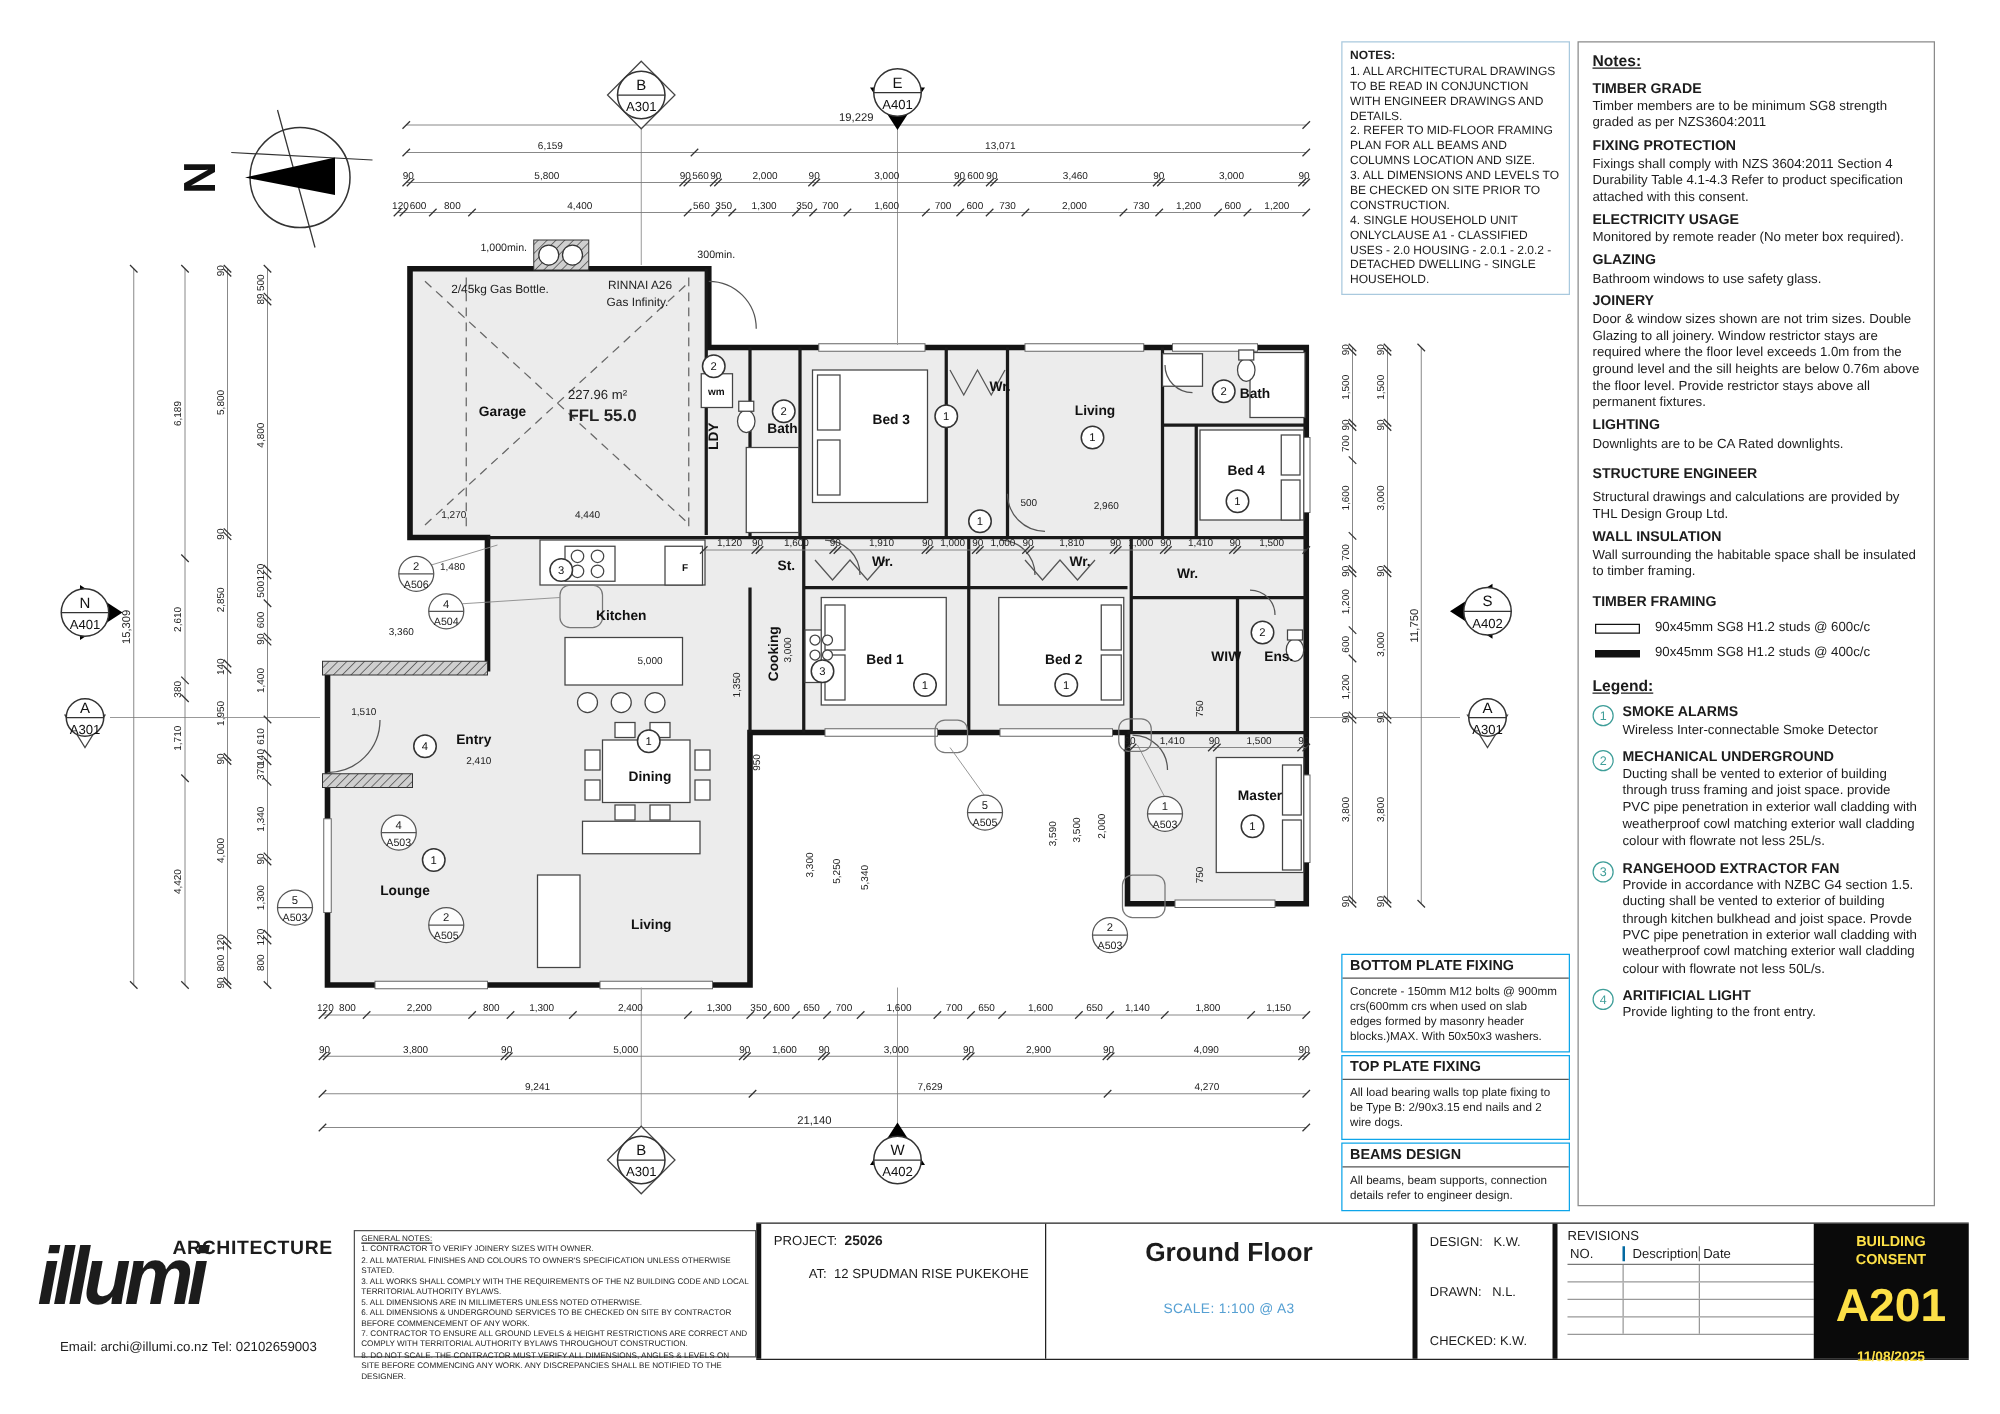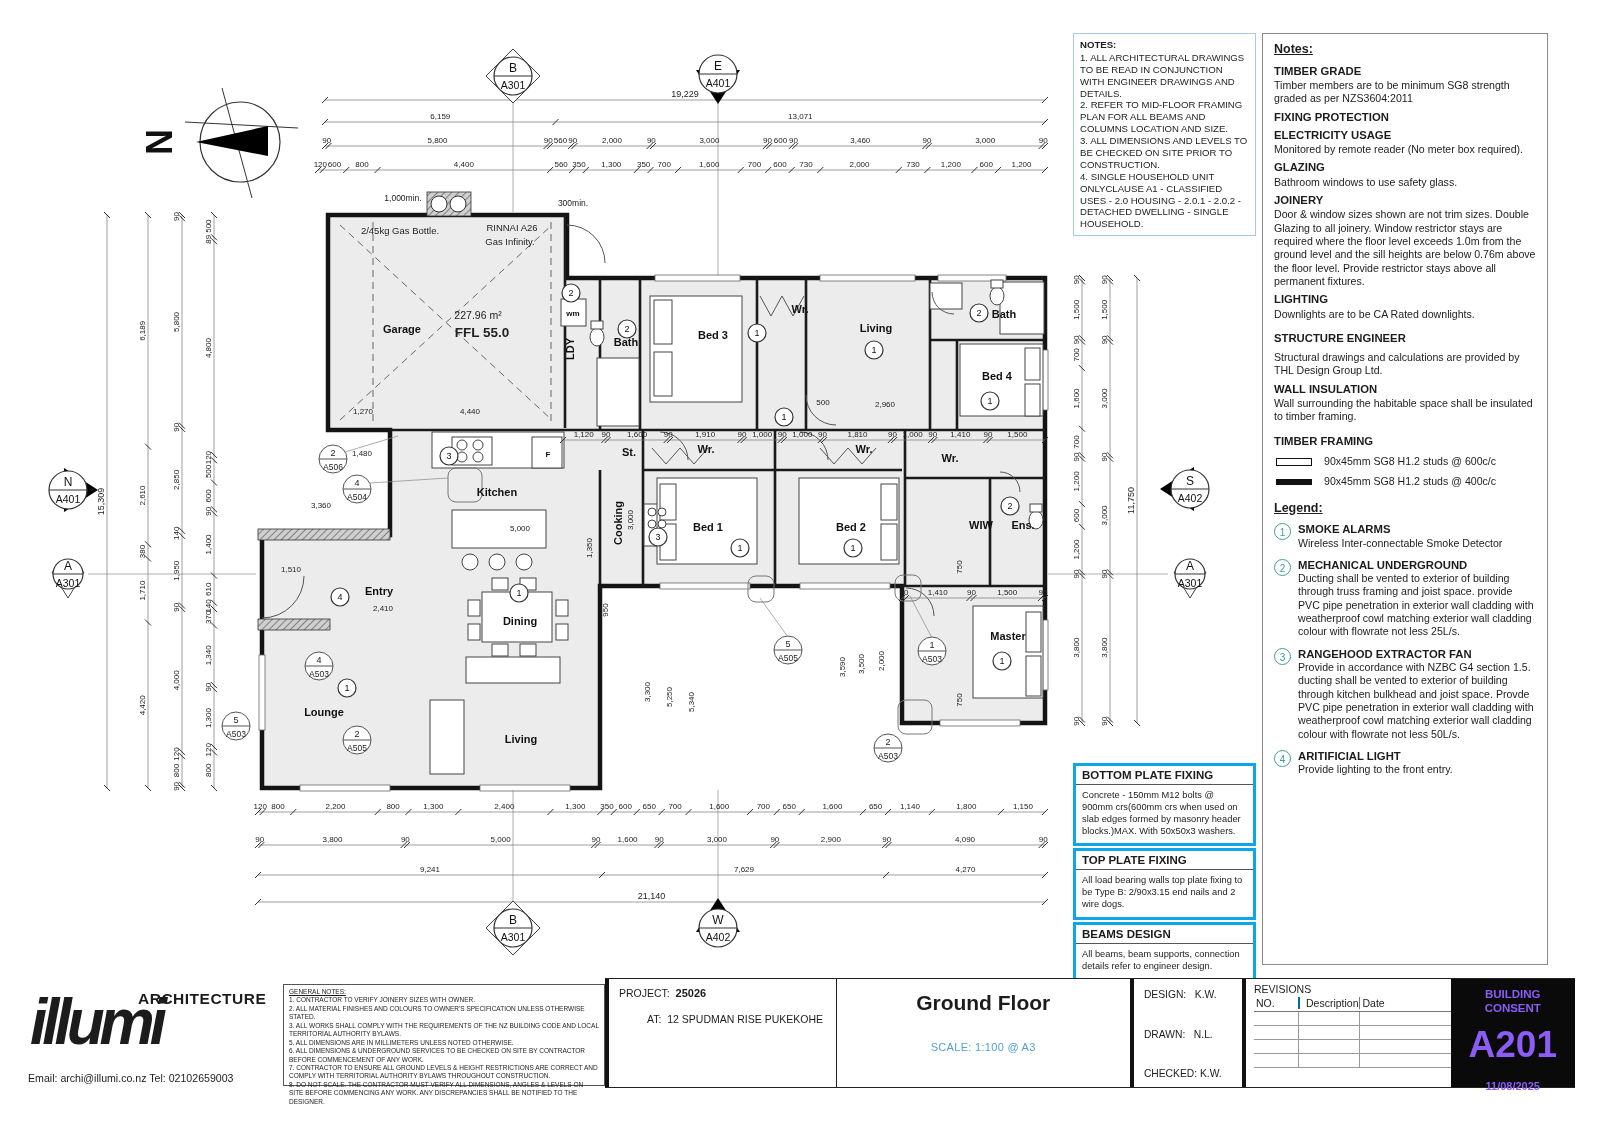--- a/index.html
+++ b/index.html
@@ -23,30 +23,30 @@
   .tf-sym{width:36px;height:7px;margin-right:12px;flex:0 0 36px;box-sizing:border-box;}
   .tf-sym.hollow{border:1.6px solid #111;height:8px;}
   .tf-sym.solid{background:#111;height:6px;}
   .lg-title{font-weight:bold;text-decoration:underline;font-size:12.5px;margin:12px 0 6px;}
   .lg-item{display:flex;margin-bottom:8px;}
   .lg-num{flex:0 0 17px;height:17px;border-radius:50%;border:1.4px solid #3f9e99;color:#3f9e99;
           font-size:10px;text-align:center;line-height:17px;margin:1px 7px 0 0;box-sizing:border-box;}
   .lg-h{font-weight:bold;font-size:11.3px;}
   
   #fixing-boxes{left:1073px;top:763px;width:183px;}
-  .fbox{border:3px solid #0ea5e9;background:#fff;margin-bottom:0;}
+  .fbox{border:1px solid #0ea5e9;background:#fff;margin-bottom:0;}
   .fbox + .fbox{margin-top:2px;}
   .fbox-h{font-weight:bold;font-size:11.5px;padding:3px 6px;border-bottom:1px solid #555;}
   .fbox-b{font-size:9.3px;line-height:1.3;padding:4px 6px 6px;}
   
   #logo-area{left:28px;top:978px;width:255px;height:108px;}
   #logo-text{position:absolute;left:2px;top:8px;font-size:62px;font-weight:bold;font-style:italic;
              letter-spacing:-5px;transform:scaleY(1.05);}
   #logo-sub{position:absolute;left:110px;top:12px;font-size:15.5px;letter-spacing:.5px;font-weight:bold;}
-  #logo-contact{position:absolute;left:0;bottom:2px;font-size:10.6px;}
+  #logo-contact{position:absolute;left:20px;bottom:2px;font-size:10.6px;}
   #gen-notes{left:283px;top:984px;width:322px;height:102px;border:1px solid #555;
              padding:3px 5px;font-size:6.5px;line-height:1.3;}
   #gen-notes .gn-title{text-decoration:underline;}
   #tb-table{left:605px;top:978px;width:970px;height:110px;border-top:1.5px solid #222;
             border-bottom:1.5px solid #222;display:flex;}
   .tb-cell{box-sizing:border-box;height:100%;position:relative;}
   #cell-project{width:243px;border-left:4px solid #111;padding:8px 10px;font-size:10.5px;}
   #cell-project .proj-row{margin-bottom:14px;}
   #cell-project b{font-size:11px;}
   #cell-title{width:312px;border-left:1.5px solid #222;text-align:center;padding-top:12px;}
@@ -55,21 +55,21 @@
   #cell-design{width:118px;border-left:4px solid #111;padding:10px 0 8px 10px;font-size:10.3px;
                display:flex;flex-direction:column;justify-content:space-between;}
   #cell-rev{flex:1;border-left:4px solid #111;padding:4px 0 0 8px;font-size:10.5px;}
   .rev-head{display:flex;border-bottom:1px solid #777;margin-top:2px;padding-bottom:2px;}
   .rev-no{width:42px;border-right:2px solid #0369a1;padding-left:2px;}
   .rev-desc{flex:1;padding-left:6px;}
   .rev-date{width:88px;border-left:1px solid #777;padding-left:3px;}
   .rev-row{display:flex;height:13px;border-bottom:1px solid #999;}
   .rev-row .rev-no{border-right:1px solid #999;}
   .rev-row .rev-date{border-left:1px solid #999;}
-  #cell-consent{width:132px;background:#0a0a0a;color:#8b5cf6;text-align:center;
+  #cell-consent{width:132px;background:#0a0a0a;color:#fde047;text-align:center;
                 display:flex;flex-direction:column;align-items:center;}
   #consent-l{font-size:11.5px;font-weight:bold;line-height:1.25;margin-top:8px;}
   #consent-sheet{font-size:37px;font-weight:bold;margin-top:8px;}
   #consent-date{font-size:11px;font-weight:bold;margin-top:14px;}
   text{font-family:"Liberation Sans",sans-serif;}
 </style>
 </head>
 <body>
 
 <svg id="plan-svg" width="1600" height="1131" viewBox="0 0 1600 1131">
@@ -726,20 +726,21 @@
 
 <div class="panel" id="notes-panel">
   <div class="np-title">Notes:</div>
   <div id="np-sections">
       <div class="sec">
         <div class="sec-h">TIMBER GRADE</div>
         <div class="sec-b">Timber members are to be minimum SG8 strength graded as per NZS3604:2011</div>
       </div>
       <div class="sec">
         <div class="sec-h">FIXING PROTECTION</div>
+        <div class="sec-b">Fixings shall comply with NZS 3604:2011 Section 4 Durability Table 4.1-4.3  Refer to product specification attached with this consent.</div>
       </div>
       <div class="sec">
         <div class="sec-h">ELECTRICITY USAGE</div>
         <div class="sec-b">Monitored by remote reader (No meter box required).</div>
       </div>
       <div class="sec">
         <div class="sec-h">GLAZING</div>
         <div class="sec-b">Bathroom windows to use safety glass.</div>
       </div>
       <div class="sec">

